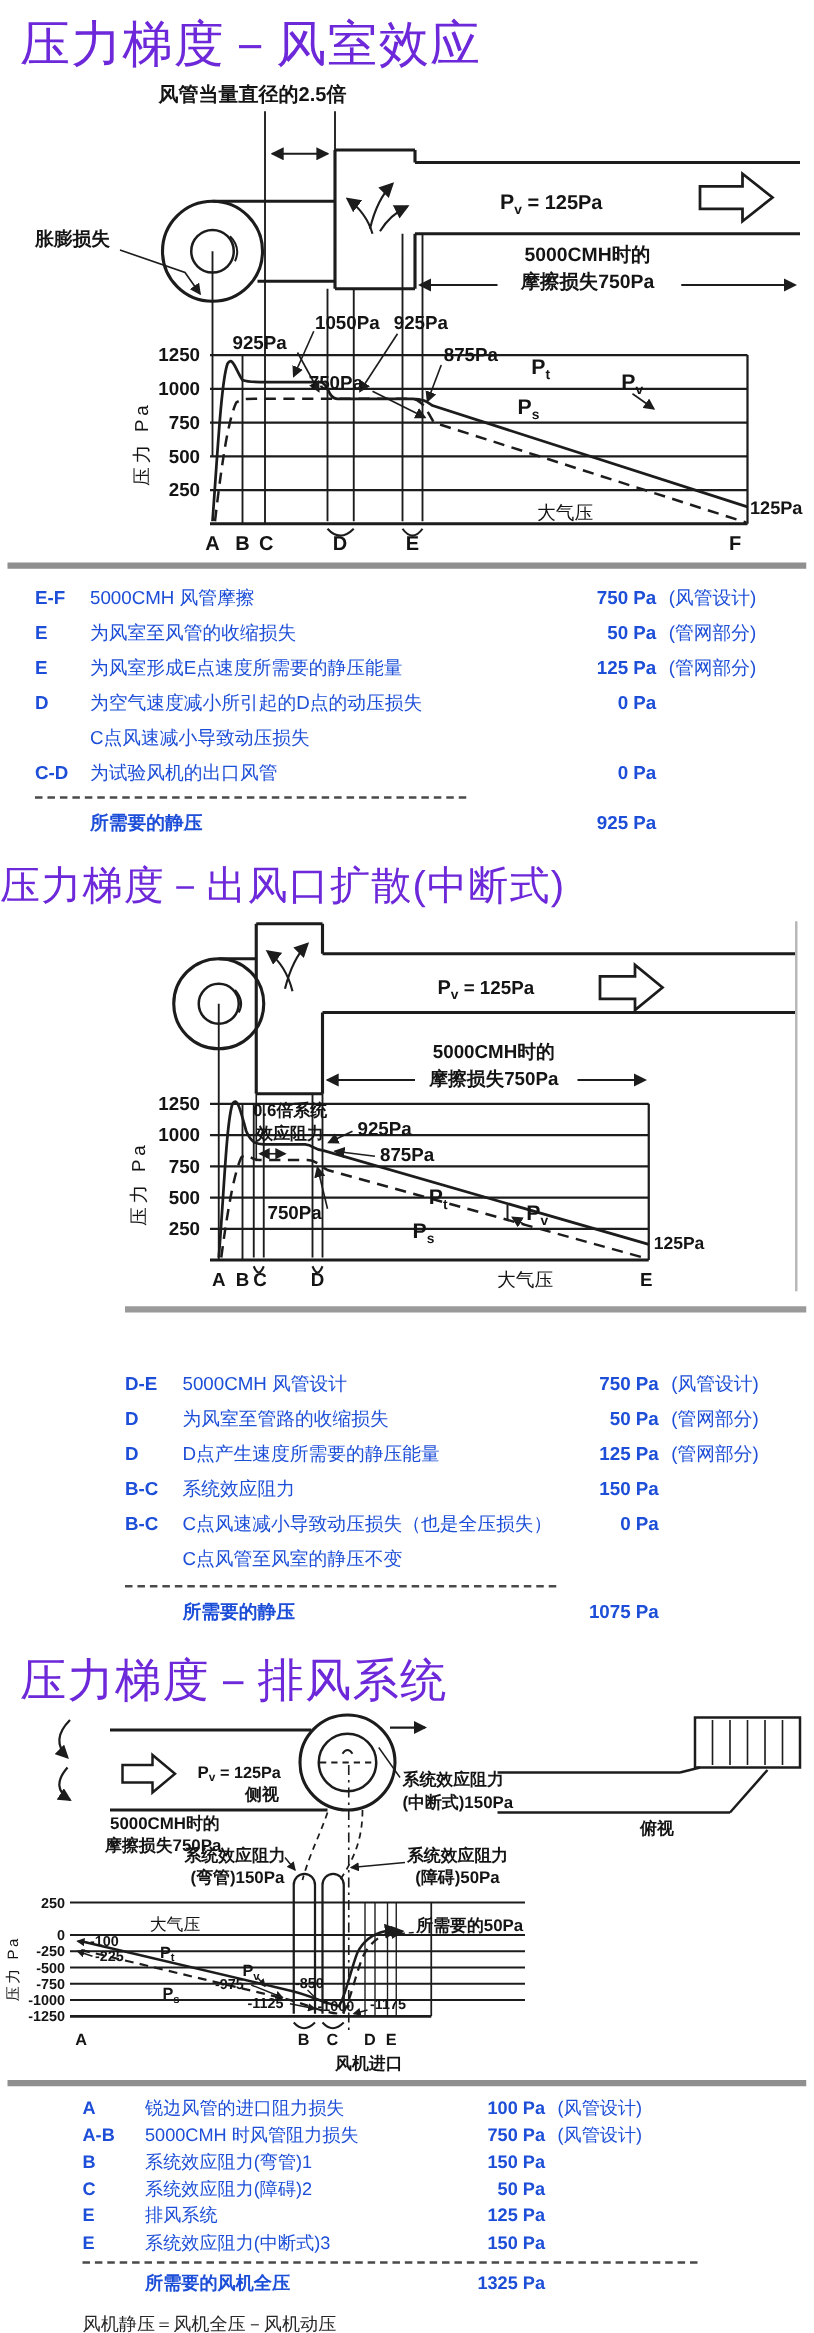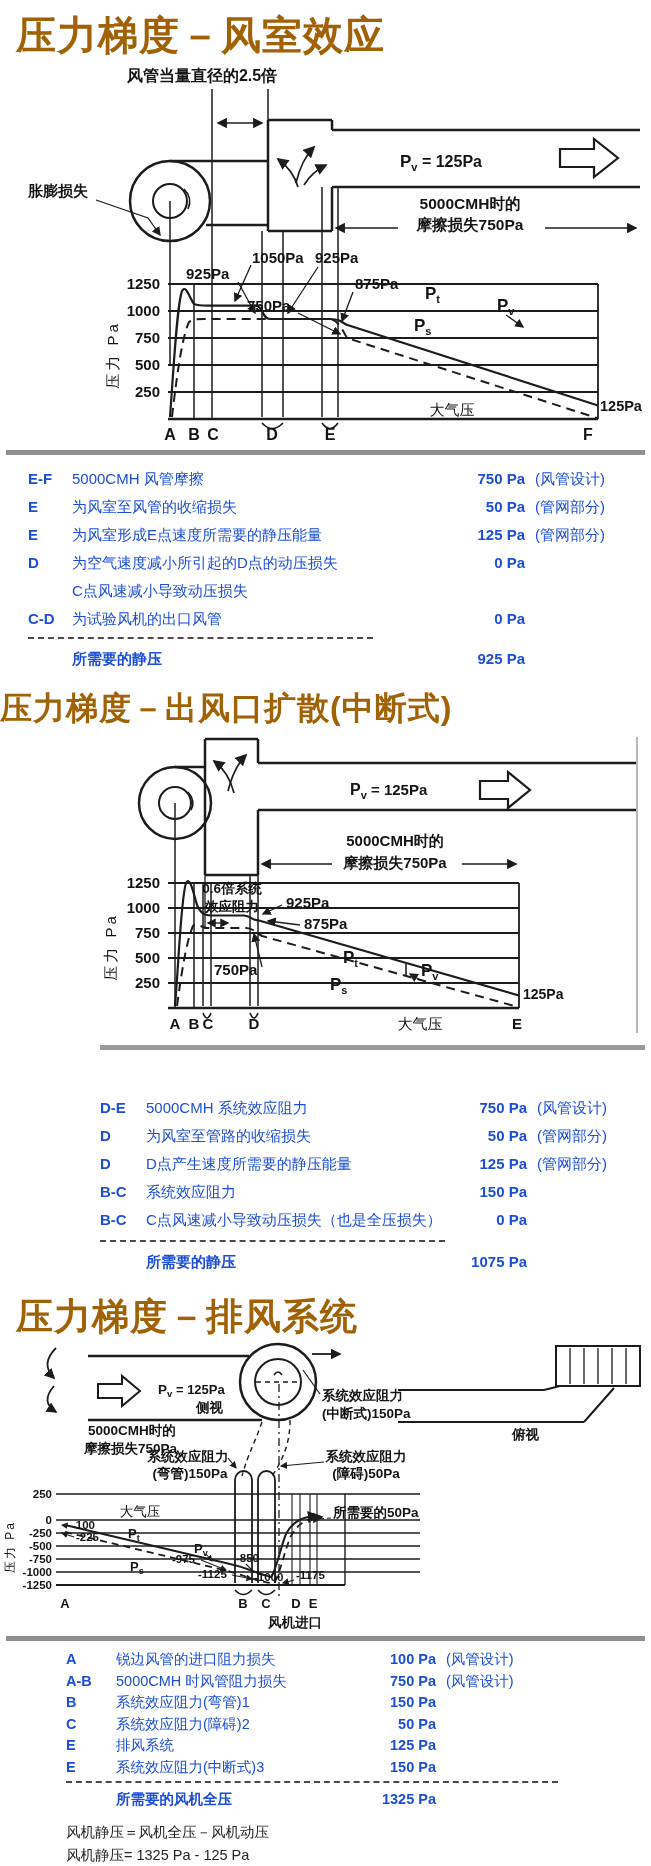--- a/index.html
+++ b/index.html
@@ -2,21 +2,21 @@
 <html><head>
 <meta charset="utf-8">
 <style>
   html,body{margin:0;padding:0;}
   body{
     width:651px; background:#ffffff; color:#1c1c1c;
     font-family:"Liberation Sans","DejaVu Sans",sans-serif;
     -webkit-font-smoothing:antialiased;
   }
   .page{width:651px; overflow:hidden;}
-  .sec-title{font-weight:700; color:#a16207; letter-spacing:1px; margin:0;}
+  .sec-title{font-weight:400; color:#6d28d9; letter-spacing:1px; margin:0;}
   .t1{font-size:40px; margin:8px 0 0 16px;}
   .t2{font-size:32px; margin:14px 0 2px 0;}
   .t3{font-size:37px; margin:6px 0 0 16px;}
   svg{display:block; font-family:"Liberation Sans","DejaVu Sans",sans-serif;}
   .sep{height:5px; background:#8f8f8f; margin:2px 6px 2px 6px;}
   .graybar{height:5px; background:#9a9a9a; width:545px; margin:0 0 0 100px;}
   .ptable{font-size:15px; color:#1d4ed8; padding-right:6px;}
   .ptable .trow{display:flex; align-items:baseline; line-height:28px;}
   .tkey{font-weight:600; white-space:nowrap;}
   .tdesc{flex:1; white-space:nowrap; overflow:hidden;}
@@ -260,21 +260,21 @@
       <text x="208" y="296" font-size="15" font-weight="bold" text-anchor="middle">C</text>
       <text x="254" y="296" font-size="15" font-weight="bold" text-anchor="middle">D</text>
       <text x="517" y="296" font-size="15" font-weight="bold" text-anchor="middle">E</text>
     </g>
   </svg>
   <div class="graybar"></div>
 
   <div class="ptable tbl2">
     <div class="trow">
         <span class="tkey">D-E</span>
-        <span class="tdesc">5000CMH 系统效应阻力</span>
+        <span class="tdesc">5000CMH 风管设计</span>
         <span class="tval">750 Pa</span>
         <span class="tnote">(风管设计)</span>
       </div>
     <div class="trow">
         <span class="tkey">D</span>
         <span class="tdesc">为风室至管路的收缩损失</span>
         <span class="tval">50 Pa</span>
         <span class="tnote">(管网部分)</span>
       </div>
     <div class="trow">
@@ -286,20 +286,26 @@
     <div class="trow">
         <span class="tkey">B-C</span>
         <span class="tdesc">系统效应阻力</span>
         <span class="tval">150 Pa</span>
         <span class="tnote"></span>
       </div>
     <div class="trow">
         <span class="tkey">B-C</span>
         <span class="tdesc">C点风速减小导致动压损失（也是全压损失）</span>
         <span class="tval">0 Pa</span>
+        <span class="tnote"></span>
+      </div>
+    <div class="trow">
+        <span class="tkey"></span>
+        <span class="tdesc">C点风管至风室的静压不变</span>
+        <span class="tval"></span>
         <span class="tnote"></span>
       </div>
     <div class="dashes"></div>
     <div class="trow total-row">
         <span class="tkey"></span>
         <span class="tdesc">所需要的静压</span>
         <span class="tval">1075 Pa</span>
         <span class="tnote"></span>
       </div>
   </div>

